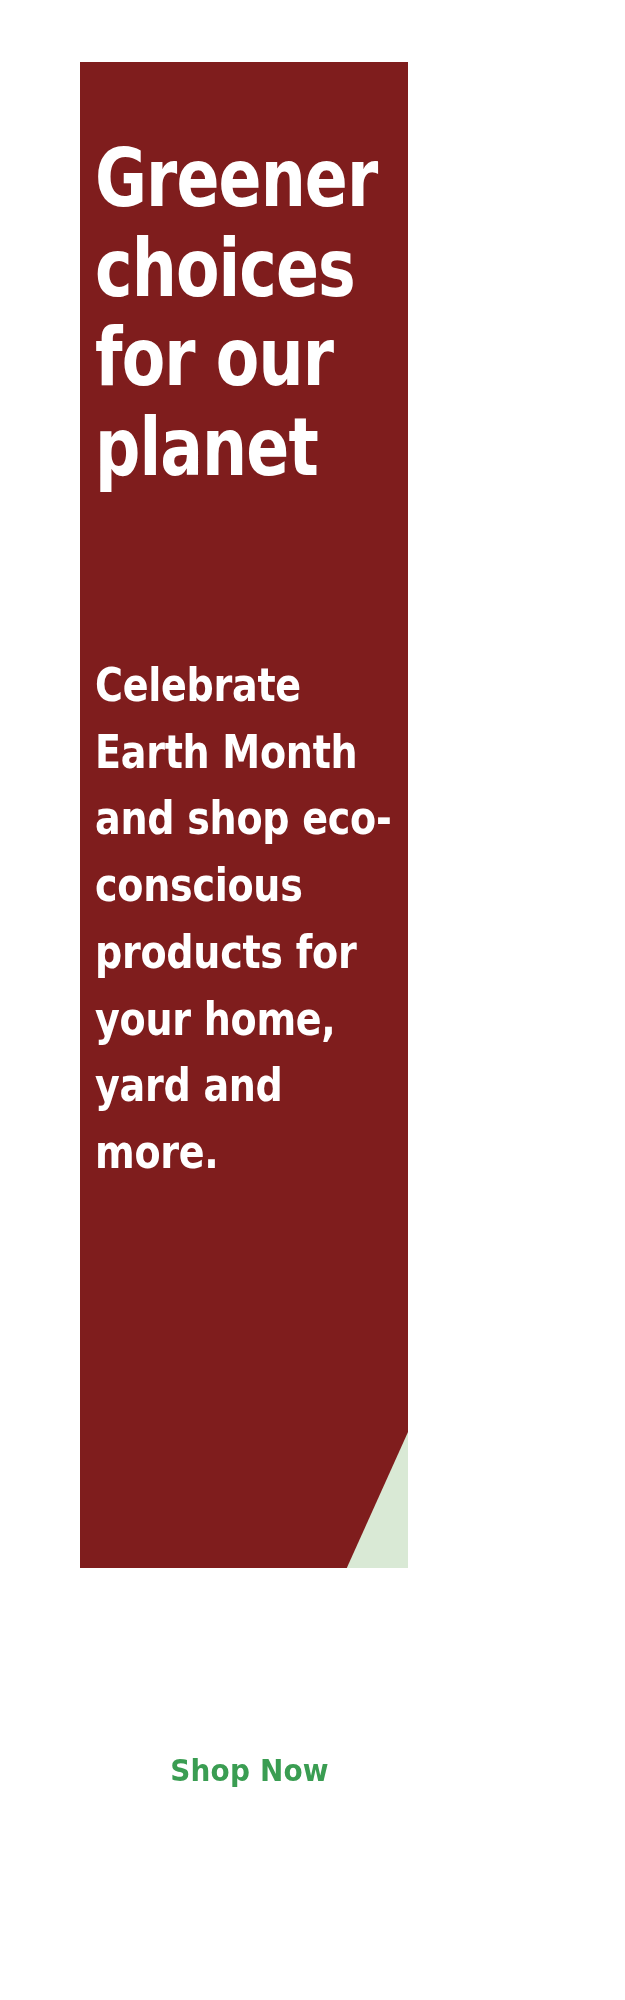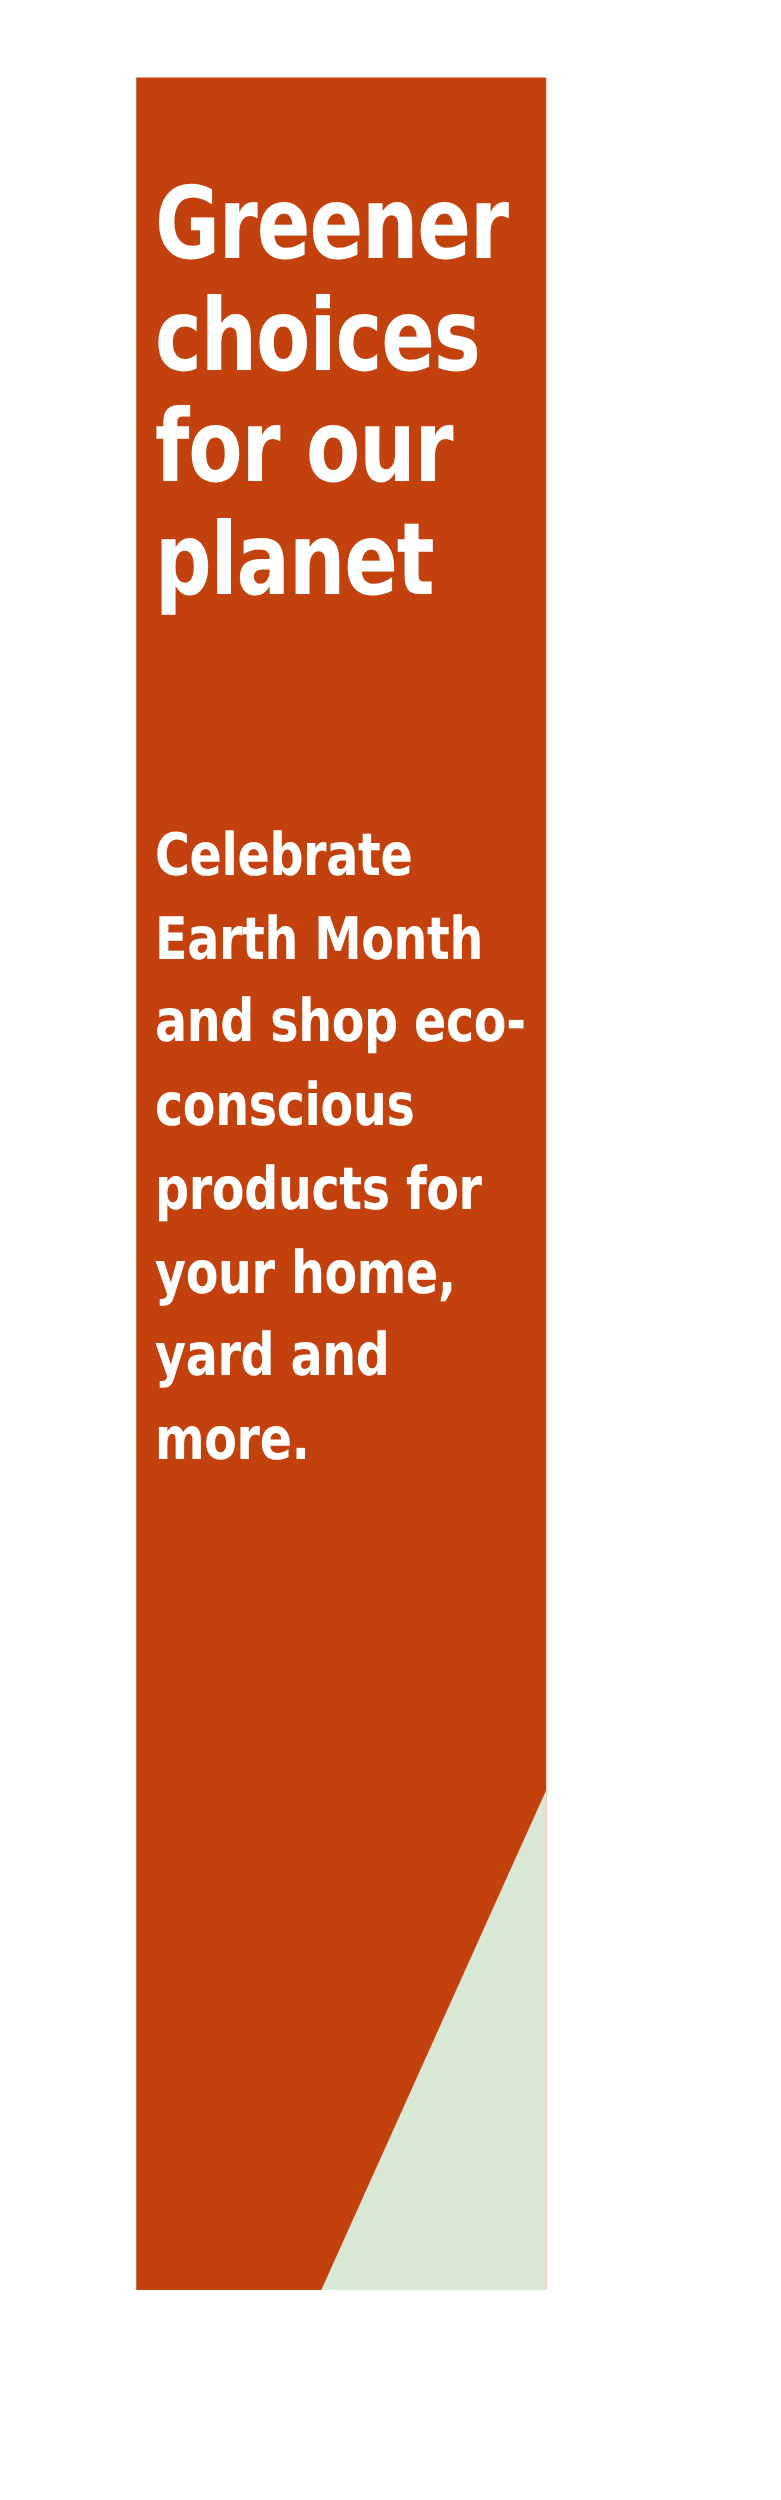--- a/index.html
+++ b/index.html
@@ -18,25 +18,25 @@
     position: relative;
     width: 625px;
     height: 2000px;
     background: #ffffff;
     overflow: hidden;
   }
 
   
   .green-panel {
     position: absolute;
-    left: 109px;
+    left: 80px;
     top: 62px;
     width: 328px;
-    height: 1770px;
-    background: #c2410c;
+    height: 1506px;
+    background: #7f1d1d;
     overflow: hidden;
   }
 
   
   .diagonal-accent {
     position: absolute;
     left: 0;
     top: 1230px;
     width: 328px;
     height: 580px;
@@ -125,14 +125,17 @@
 
     <div class="content">
 
       <h1 class="headline">Greener choices for our planet</h1>
 
       <p class="subcopy">Celebrate Earth Month and shop eco-conscious products for your home, yard and more.</p>
 
     </div>
   </div>
 
+  <button class="cta-button">
+    <span class="cta-label">Shop Now</span>
+  </button>
 
 </div>
 
 </body></html>

